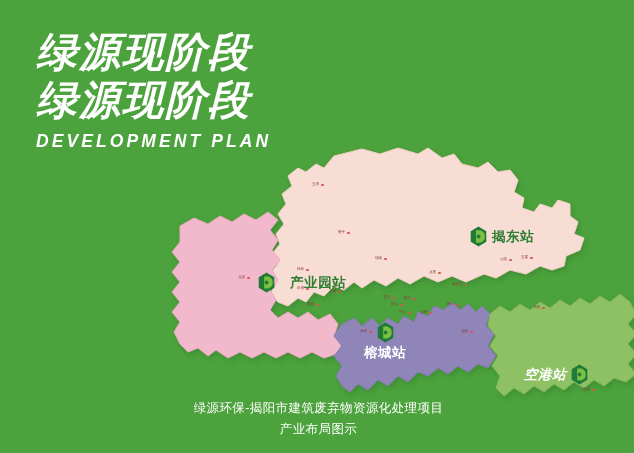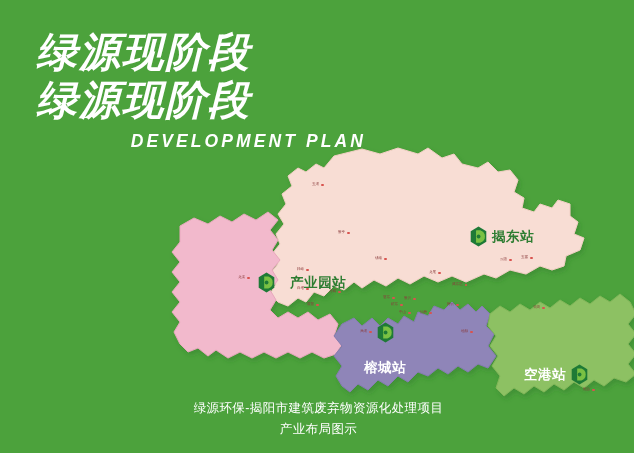--- a/index.html
+++ b/index.html
@@ -14,41 +14,41 @@
   
   .title-block{position:absolute;left:36px;top:28px;width:330px;font-style:italic;}
   .title-line{
     color:#ffffff;font-weight:bold;
     font-size:41px;line-height:1.18;
     letter-spacing:2px;white-space:nowrap;
   }
   .subtitle{
     color:#ffffff;font-weight:bold;
     font-size:17.5px;letter-spacing:3.1px;
-    margin-top:6px;white-space:nowrap;text-align:right;
+    margin-top:6px;white-space:nowrap;
   }
 
   
   .map-wrap{position:absolute;left:166px;top:146px;width:476px;height:268px;}
   .map-svg{display:block;width:476px;height:268px;overflow:visible;}
 
   
   .station{position:absolute;display:flex;align-items:center;gap:5px;}
   .station-label{
     font-size:13.5px;font-weight:bold;letter-spacing:.6px;
     white-space:nowrap;
   }
   .st-green .station-label{color:#2e7d32;}
   .st-white .station-label{color:#ffffff;}
   .hex{width:17px;height:21px;flex:0 0 auto;}
 
   .st-jiedong{left:470px;top:226px;}
   .st-chanyeyuan{left:258px;top:272px;}
-  .st-rongcheng{left:364px;top:322px;flex-direction:column;gap:16px;}
-  .st-kongang{left:524px;top:364px;}
+  .st-rongcheng{left:364px;top:322px;flex-direction:column;gap:1px;}
+  .st-kongang{left:524px;top:364px;font-style:italic;}
 
   
   .town{position:absolute;display:flex;align-items:center;gap:2px;
         font-size:3.6px;line-height:1;white-space:nowrap;}
   .town .tname{color:#8a3b3b;}
   .town .tdot{width:2.4px;height:2.4px;border-radius:50%;background:#d9534f;display:block;}
 
   
   .caption{
     position:absolute;left:3px;right:0;top:398px;

